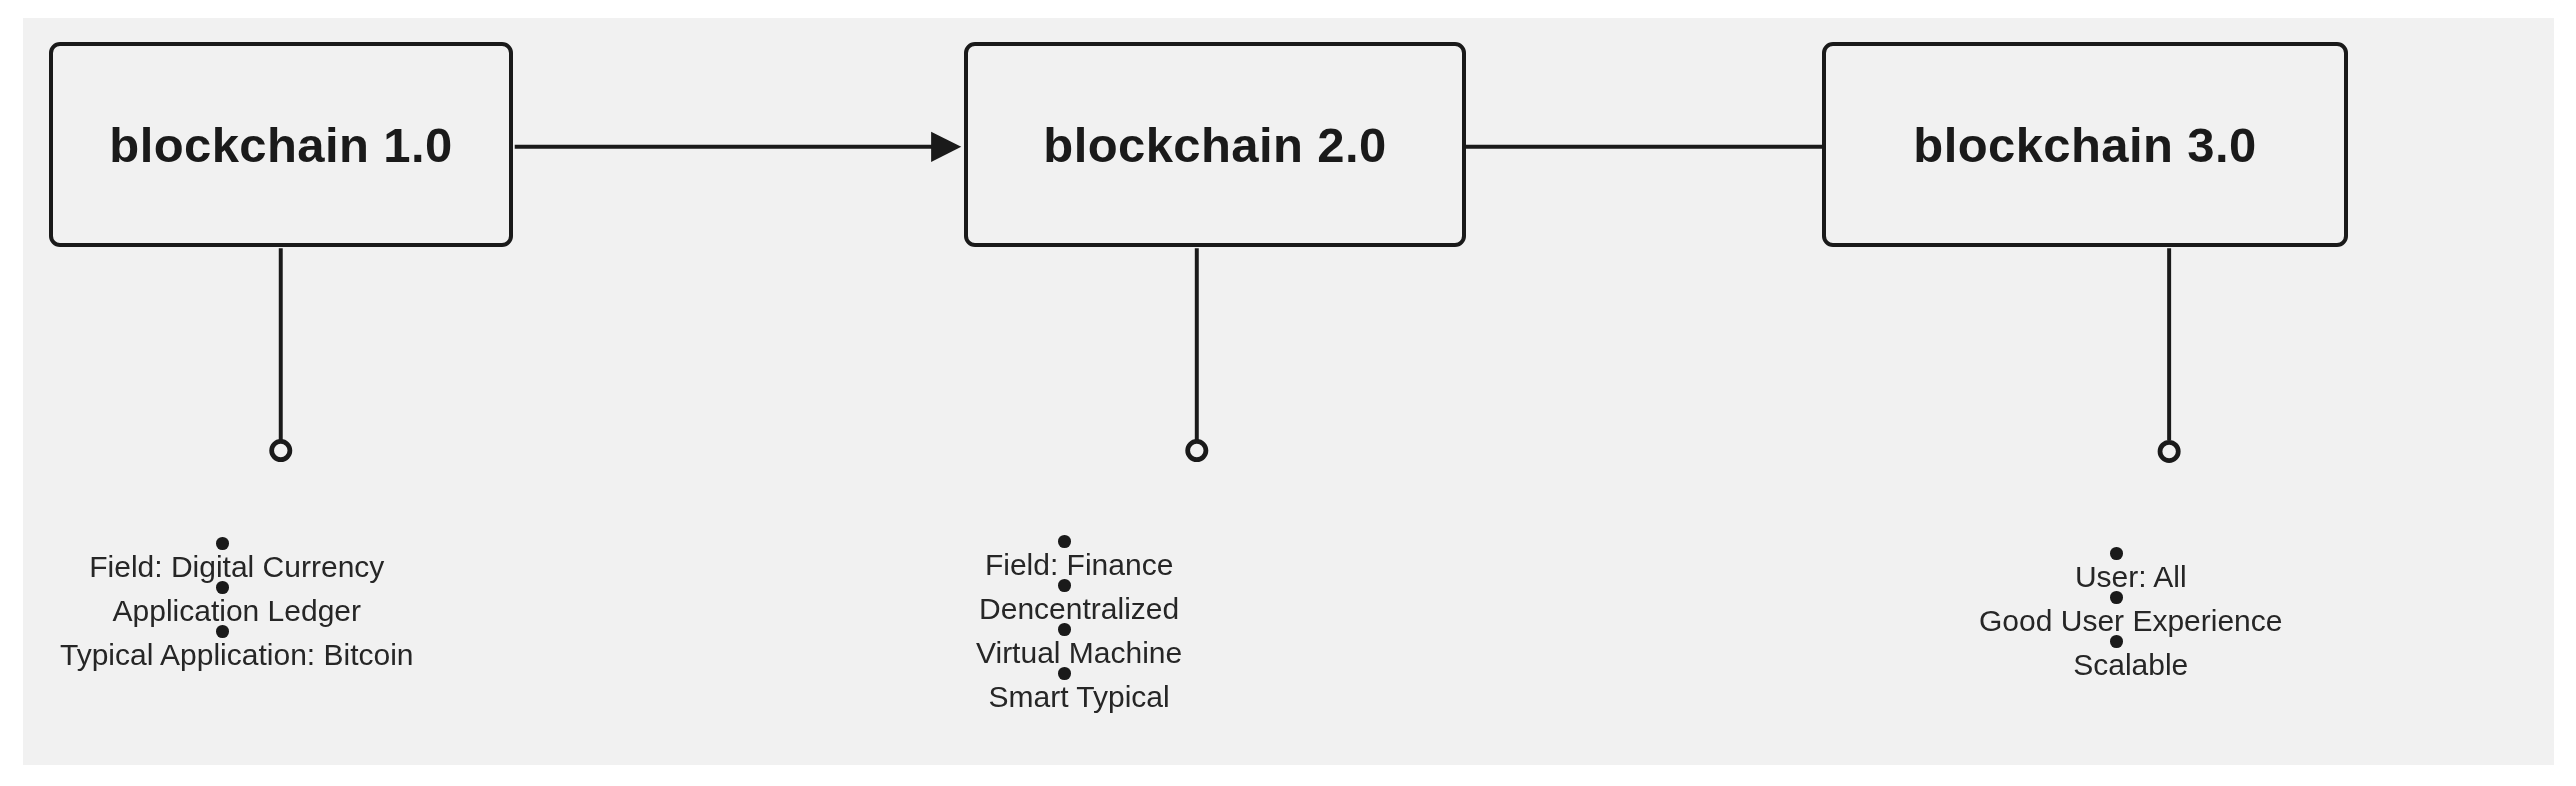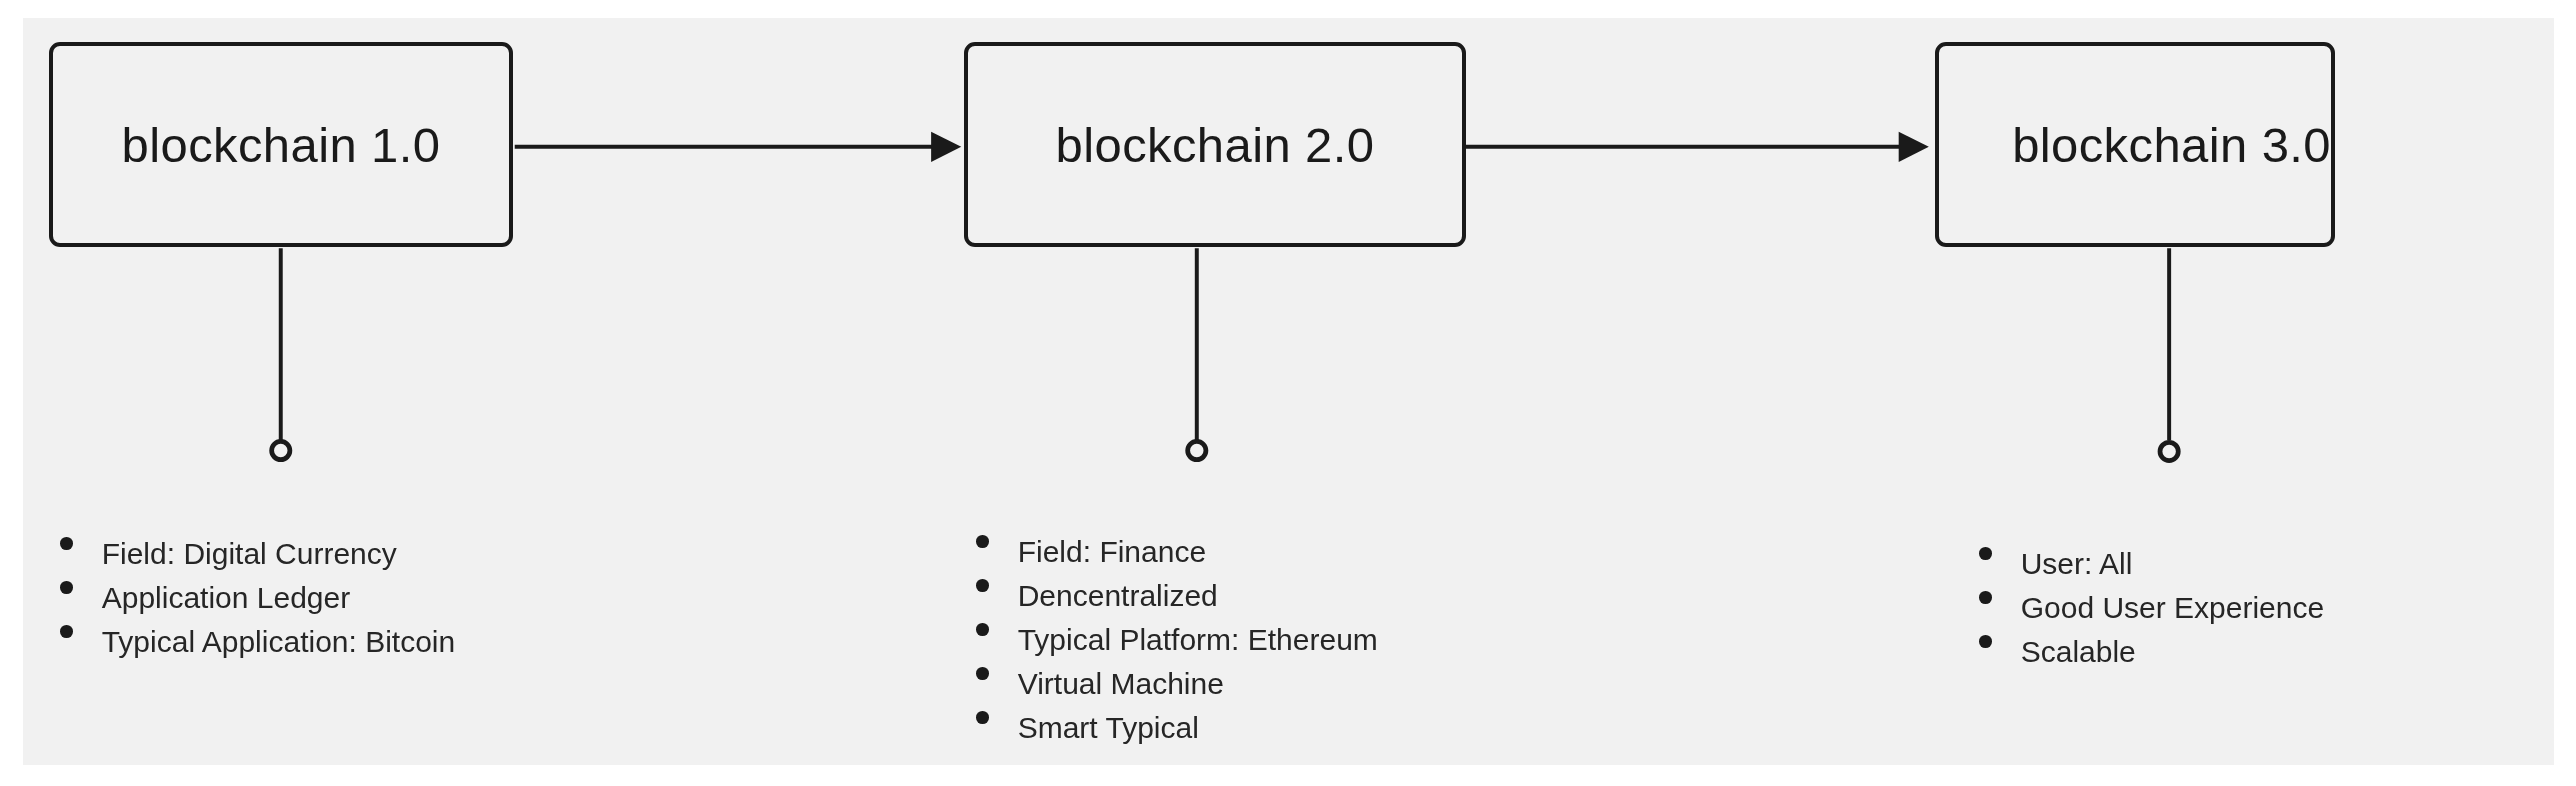--- a/index.html
+++ b/index.html
@@ -39,41 +39,43 @@
     box-sizing: border-box;
     background: #f1f1f1;
     border: 4px solid #1a1a1a;
     border-radius: 11px;
     display: flex;
     align-items: center;
     justify-content: center;
   }
   .node-title {
     font-size: 49px;
-    font-weight: 400;
+    font-weight: 700;
     color: #1a1a1a;
     letter-spacing: 0.4px;
     white-space: nowrap;
   }
   .node-1 { left: 49px;   width: 464px; }
   .node-2 { left: 964px; width: 502px; }
-  .node-3 { left: 1935px; width: 400px; justify-content: flex-end; }
+  .node-3 { left: 1822px; width: 526px; }
   .details {
     position: absolute;
     list-style: none;
     margin: 0;
     padding: 0;
     font-size: 30px;
     font-weight: 400;
     color: #262626;
   }
   .details li {
     display: flex;
+    align-items: center;
     height: 44px;
     white-space: nowrap;
+    flex-direction: column;
   }
   .bullet {
     flex: none;
     width: 12.7px;
     height: 12.7px;
     border-radius: 50%;
     background: #1a1a1a;
     margin-right: 29px;
   }
   .details-1 { left: 60px;   top: 537px; }
@@ -133,24 +135,20 @@
       <li>
       <span class="bullet"></span>
       <span class="detail-text">Field: Finance</span>
     </li>
       <li>
       <span class="bullet"></span>
       <span class="detail-text">Dencentralized</span>
     </li>
       <li>
       <span class="bullet"></span>
-      <span class="detail-text">Typical Platform: Ethereum</span>
-    </li>
-      <li>
-      <span class="bullet"></span>
       <span class="detail-text">Virtual Machine</span>
     </li>
       <li>
       <span class="bullet"></span>
       <span class="detail-text">Smart Typical</span>
     </li>
     </ul>
   <ul class="details details-3">
       <li>
       <span class="bullet"></span>

